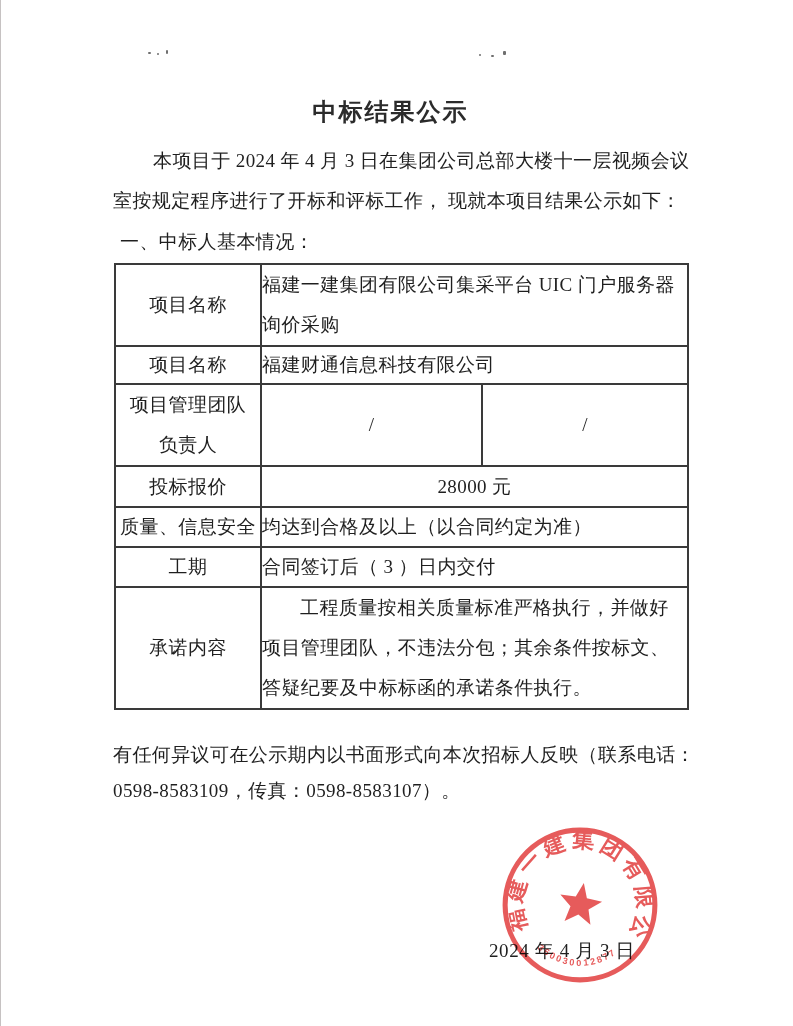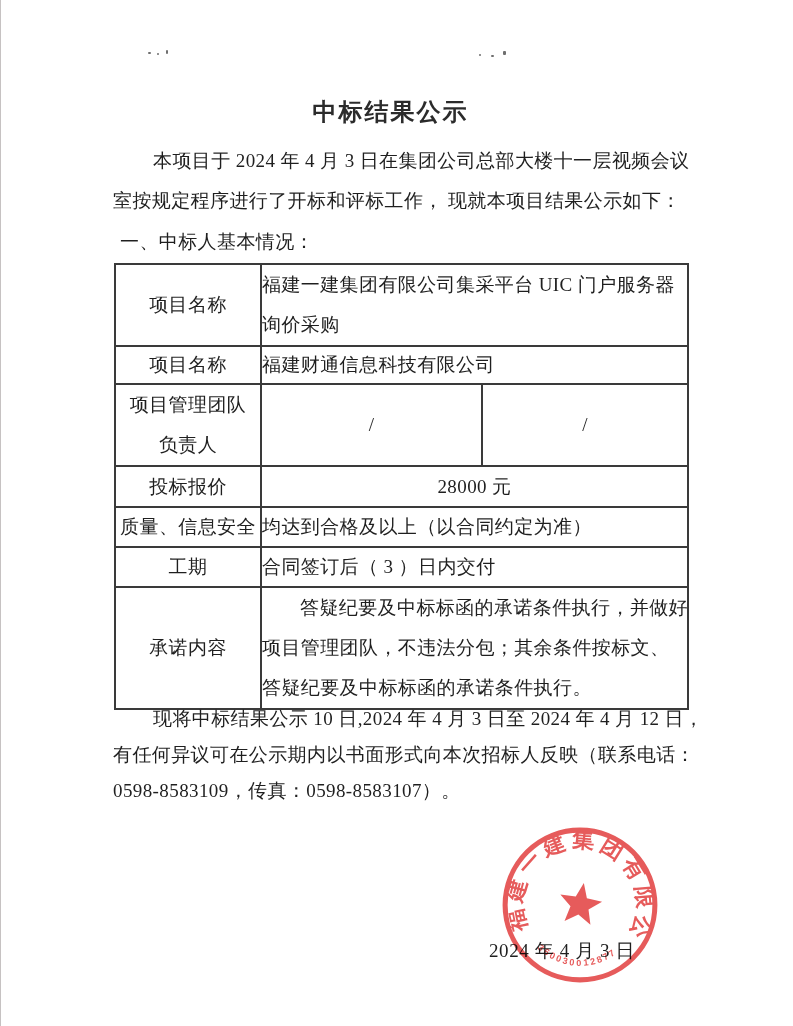--- a/index.html
+++ b/index.html
@@ -109,29 +109,28 @@
       <td class="lbl">质量、信息安全</td>
       <td class="val" colspan="2">均达到合格及以上（以合同约定为准）</td>
     </tr>
     <tr style="height:40px;">
       <td class="lbl">工期</td>
       <td class="val" colspan="2">合同签订后（ 3 ）日内交付</td>
     </tr>
     <tr style="height:104px;">
       <td class="lbl">承诺内容</td>
       <td class="val commit" colspan="2">
-        <div class="line indent">答疑纪要及中标标函的承诺条件执行，并做好</div>
+        <div class="line indent">工程质量按相关质量标准严格执行，并做好</div>
         <div class="line">项目管理团队，不违法分包；其余条件按标文、</div>
         <div class="line">答疑纪要及中标标函的承诺条件执行。</div>
       </td>
     </tr>
   </tbody>
     </table>
 
-  <div class="bodyline" style="left:153px;top:708px;">现将中标结果公示 10 日,2024 年 4 月 3 日至 2024 年 4 月 12 日，</div>
   <div class="bodyline" style="left:113px;top:744px;">有任何异议可在公示期内以书面形式向本次招标人反映（联系电话：</div>
   <div class="bodyline" style="left:113px;top:780px;">0598-8583109，传真：0598-8583107）。</div>
 
   <div class="sig" style="left:489px;top:938px;">2024 年 4 月 3 日</div>
 
   <svg class="stamp" viewBox="0 0 166 166">
     <defs>
       <path id="arcCompany" d="M 36.3 115.7 A 57 57 0 1 1 129.7 115.7" fill="none"></path>
       <path id="arcSerial" d="M 30 111.2 A 60 60 0 0 0 136 111.2" fill="none"></path>
     </defs>

